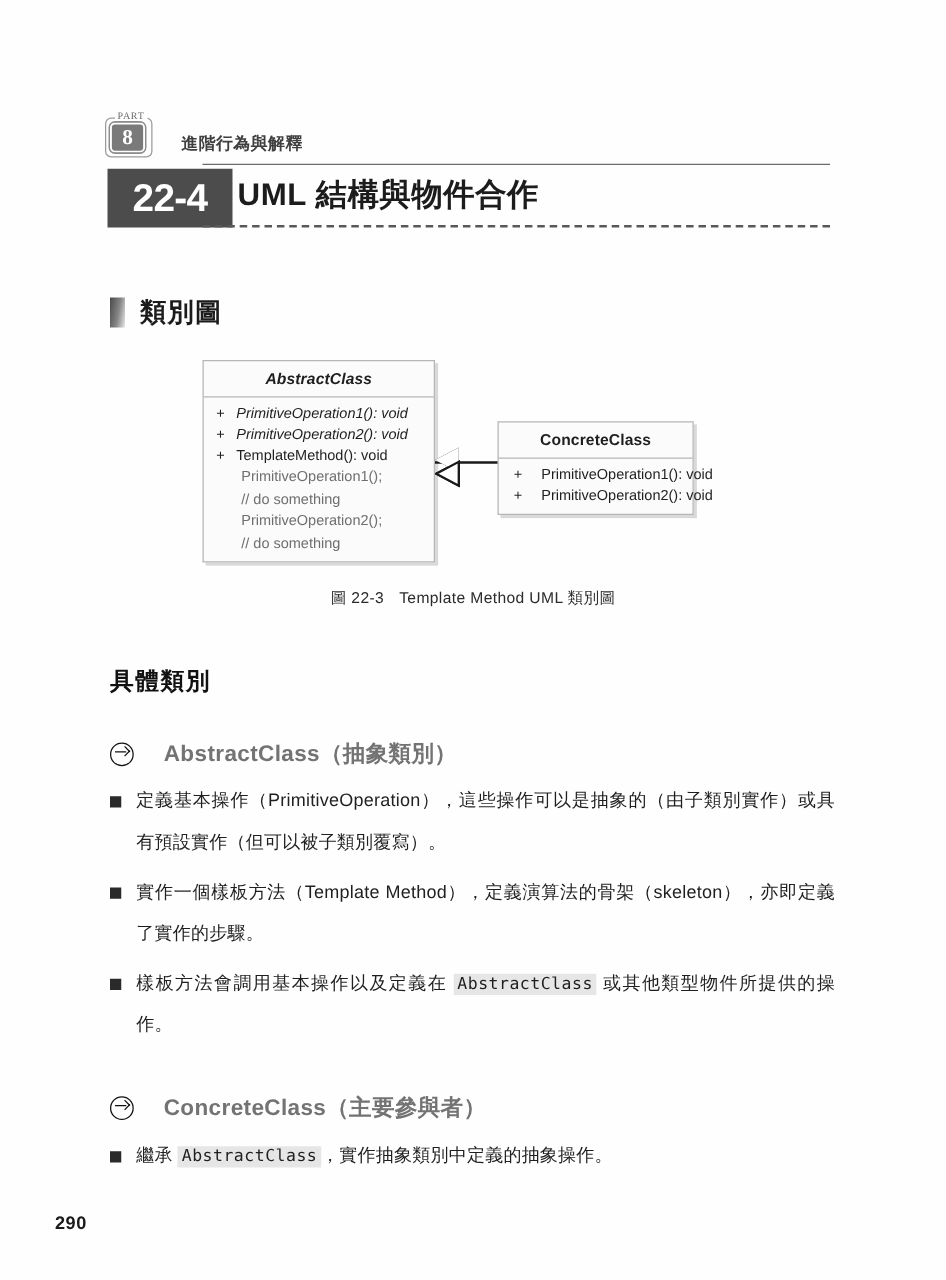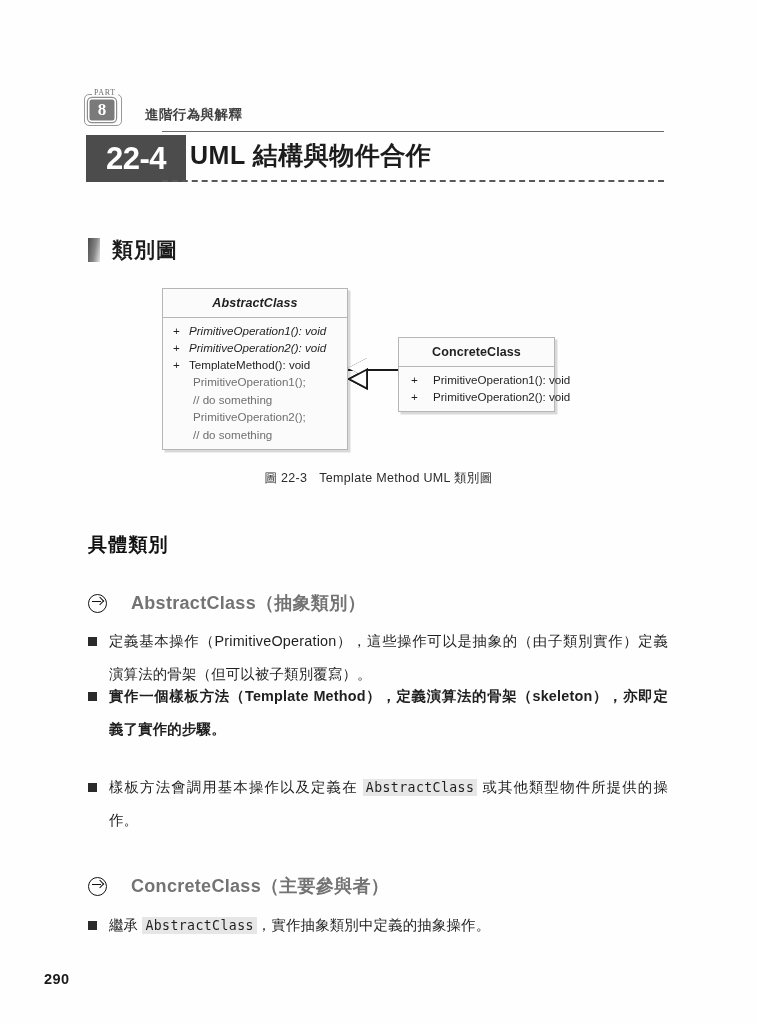--- a/index.html
+++ b/index.html
@@ -420,24 +420,24 @@
 
   <div class="h-major" style="top:532px;">具體類別</div>
 
   <div class="h-minor" style="top:591px;">
     <span class="arrow-circle"></span>
     <span>AbstractClass（抽象類別）</span>
   </div>
 
   <div class="bullet-item" style="top:625px;">
     <span class="bullet-sq"></span>
-    <span class="bullet-text"><span>定義基本操作（PrimitiveOperation），這些操作可以是抽象的（由子類別實作）定義演算法的骨架（但可以被子類別覆寫）。</span></span>
-  </div>
-
-  <div class="bullet-item" style="top:680px;font-weight:bold;">
+    <span class="bullet-text"><span>定義基本操作（PrimitiveOperation），這些操作可以是抽象的（由子類別實作）或具有預設實作（但可以被子類別覆寫）。</span></span>
+  </div>
+
+  <div class="bullet-item" style="top:698px;">
     <span class="bullet-sq"></span>
     <span class="bullet-text"><span>實作一個樣板方法（Template Method），定義演算法的骨架（skeleton），亦即定義了實作的步驟。</span></span>
   </div>
 
   <div class="bullet-item" style="top:771px;">
     <span class="bullet-sq"></span>
     <span class="bullet-text"><span>樣板方法會調用基本操作以及定義在 </span><code class="inline">AbstractClass</code><span> 或其他類型物件所提供的操作。</span></span>
   </div>
 
   <div class="h-minor" style="top:874px;">

